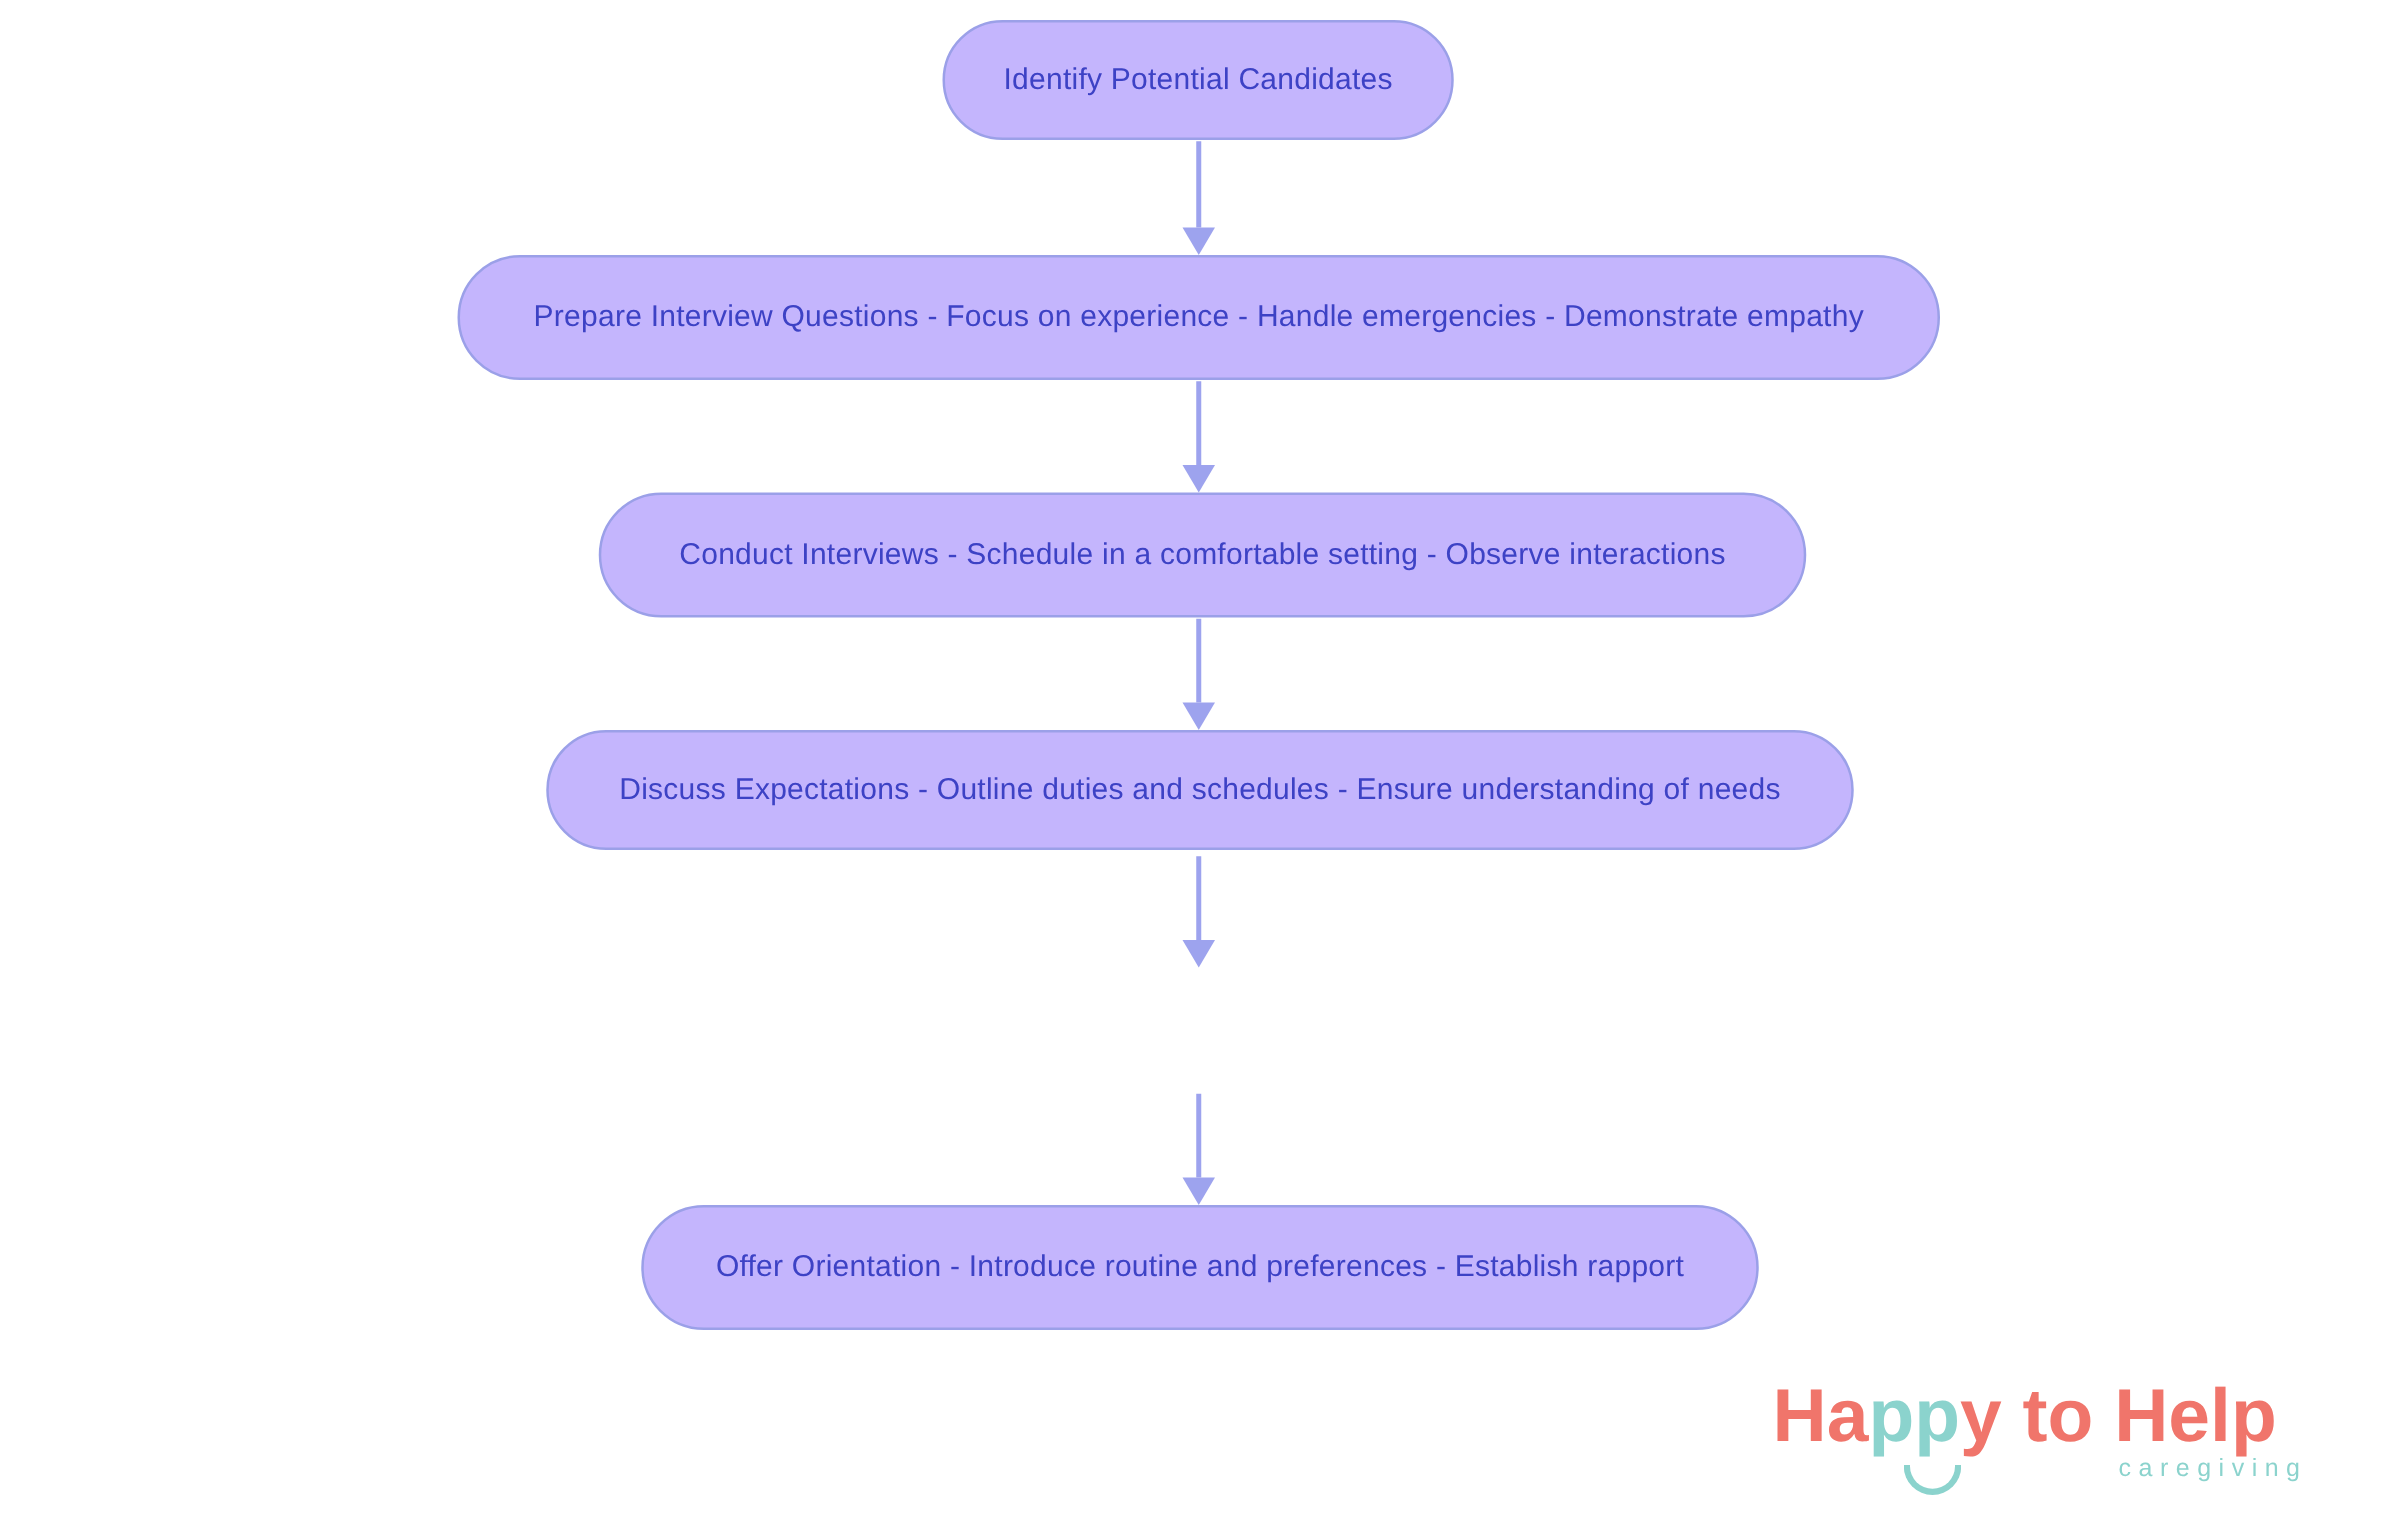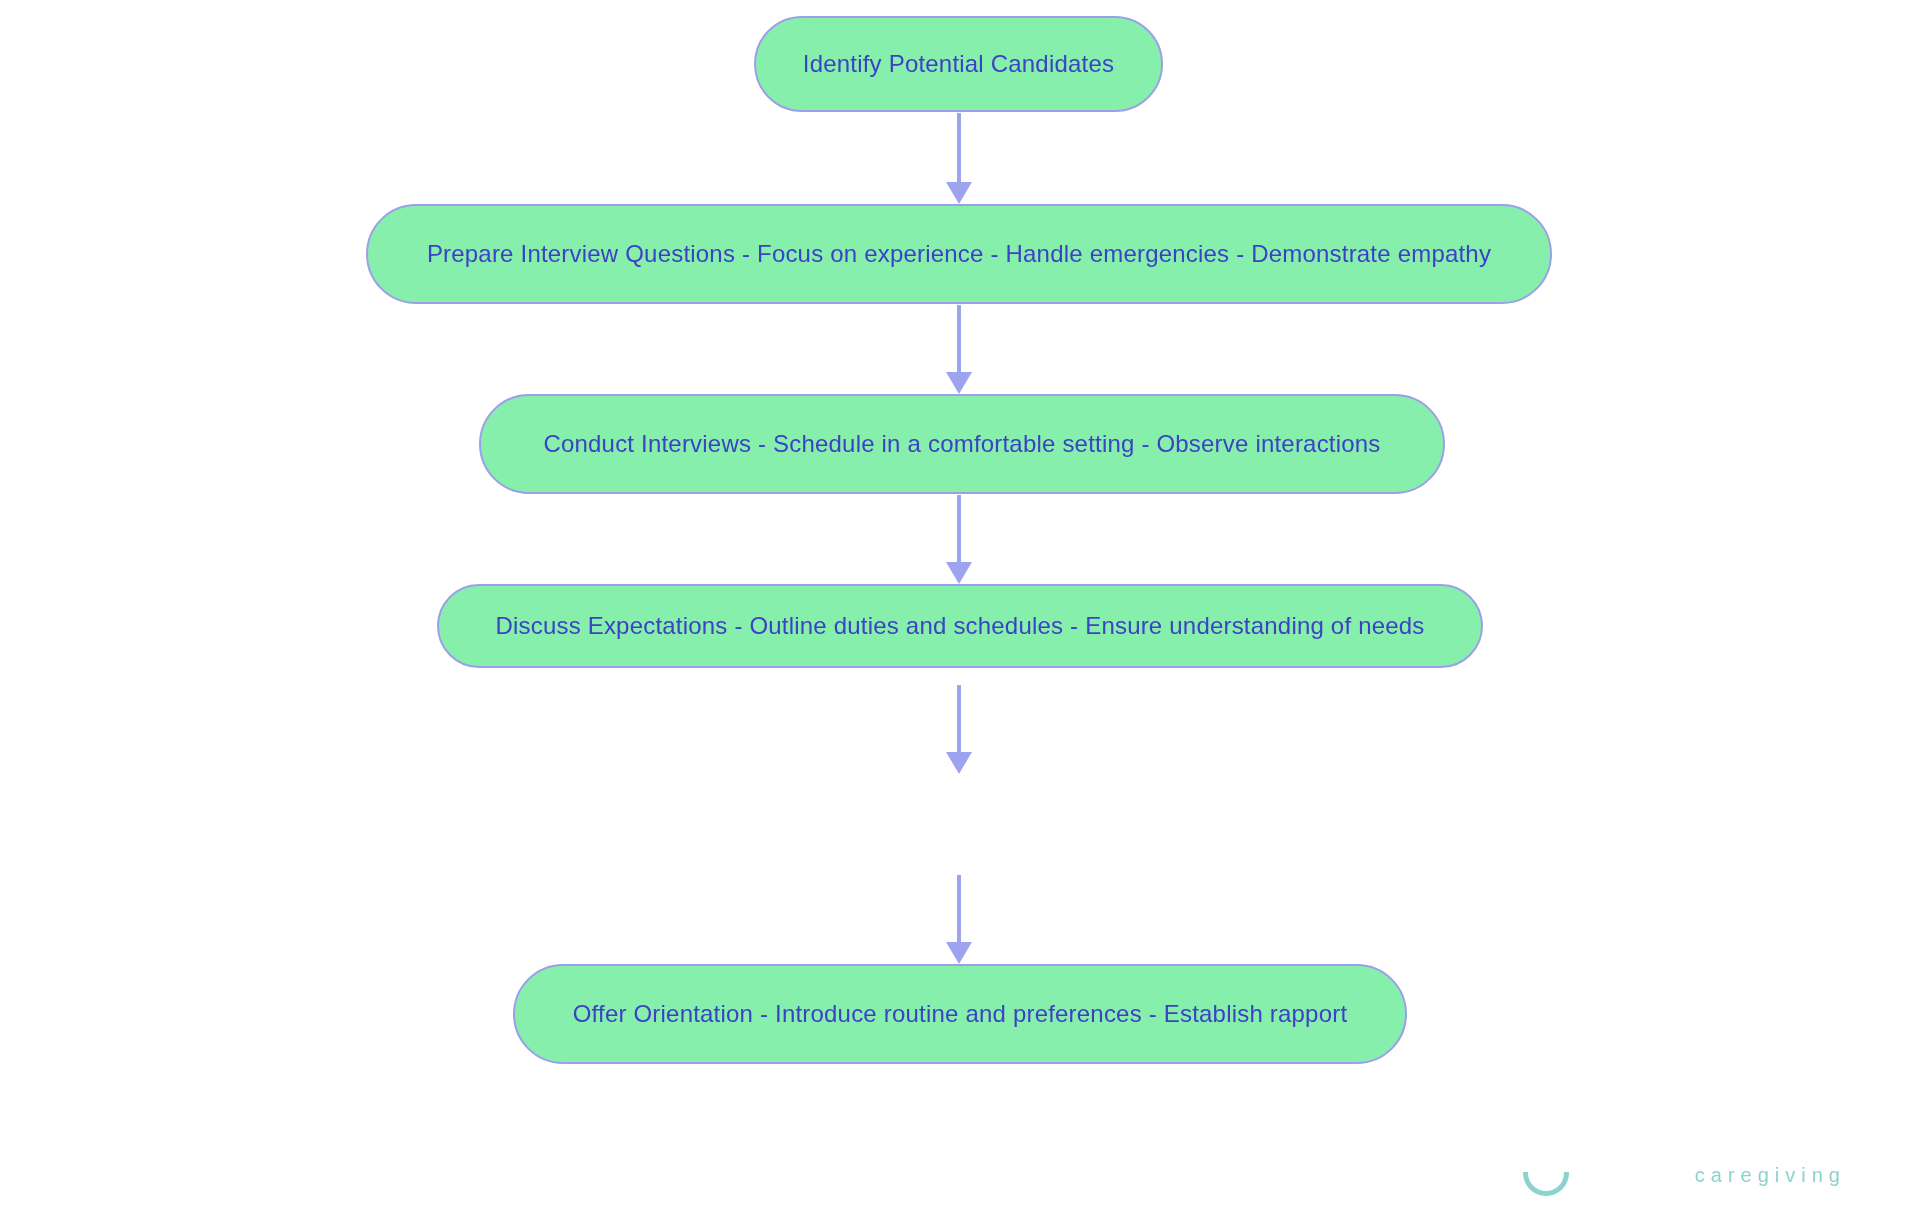--- a/index.html
+++ b/index.html
@@ -11,21 +11,21 @@
   .canvas {
     position: relative;
     width: 1920px;
     height: 1215px;
     background: #ffffff;
     overflow: hidden;
   }
   
   .node {
     position: absolute;
-    background: #86efac;
+    background: #c4b5fd;
     border: 2px solid #9ba0e8;
     border-radius: 52px;
     display: flex;
     align-items: center;
     justify-content: center;
     box-sizing: border-box;
   }
   .node-label {
     color: #3d42c5;
     font-size: 24px;
@@ -119,37 +119,40 @@
 
   <div class="node" style="left:479px; top:394px; width:966px; height:100px;">
     <span class="node-label">Conduct Interviews - Schedule in a comfortable setting - Observe interactions</span>
   </div>
 
   <div class="arrow" style="left:946px; top:495px; height:89px;">
     <div class="arrow-line"></div>
     <div class="arrow-head"></div>
   </div>
 
-  <div class="node" style="left:437px; top:584px; width:1046px; height:84px;">
+  <div class="node" style="left:437px; top:584px; width:1046px; height:96px;">
     <span class="node-label">Discuss Expectations - Outline duties and schedules - Ensure understanding of needs</span>
   </div>
 
   <div class="arrow" style="left:946px; top:685px; height:89px;">
     <div class="arrow-line"></div>
     <div class="arrow-head"></div>
   </div>
 
 
   <div class="arrow" style="left:946px; top:875px; height:89px;">
     <div class="arrow-line"></div>
     <div class="arrow-head"></div>
   </div>
 
   <div class="node" style="left:513px; top:964px; width:894px; height:100px;">
     <span class="node-label">Offer Orientation - Introduce routine and preferences - Establish rapport</span>
   </div>
 
   <div class="logo">
+    <div class="logo-word">
+      <span class="logo-coral">Ha</span><span class="logo-teal">pp</span><span class="logo-coral">y to Help</span>
+    </div>
     <div class="logo-smile"></div>
     <div class="logo-tagline">caregiving</div>
   </div>
 
 </div>
 
 </body></html>

